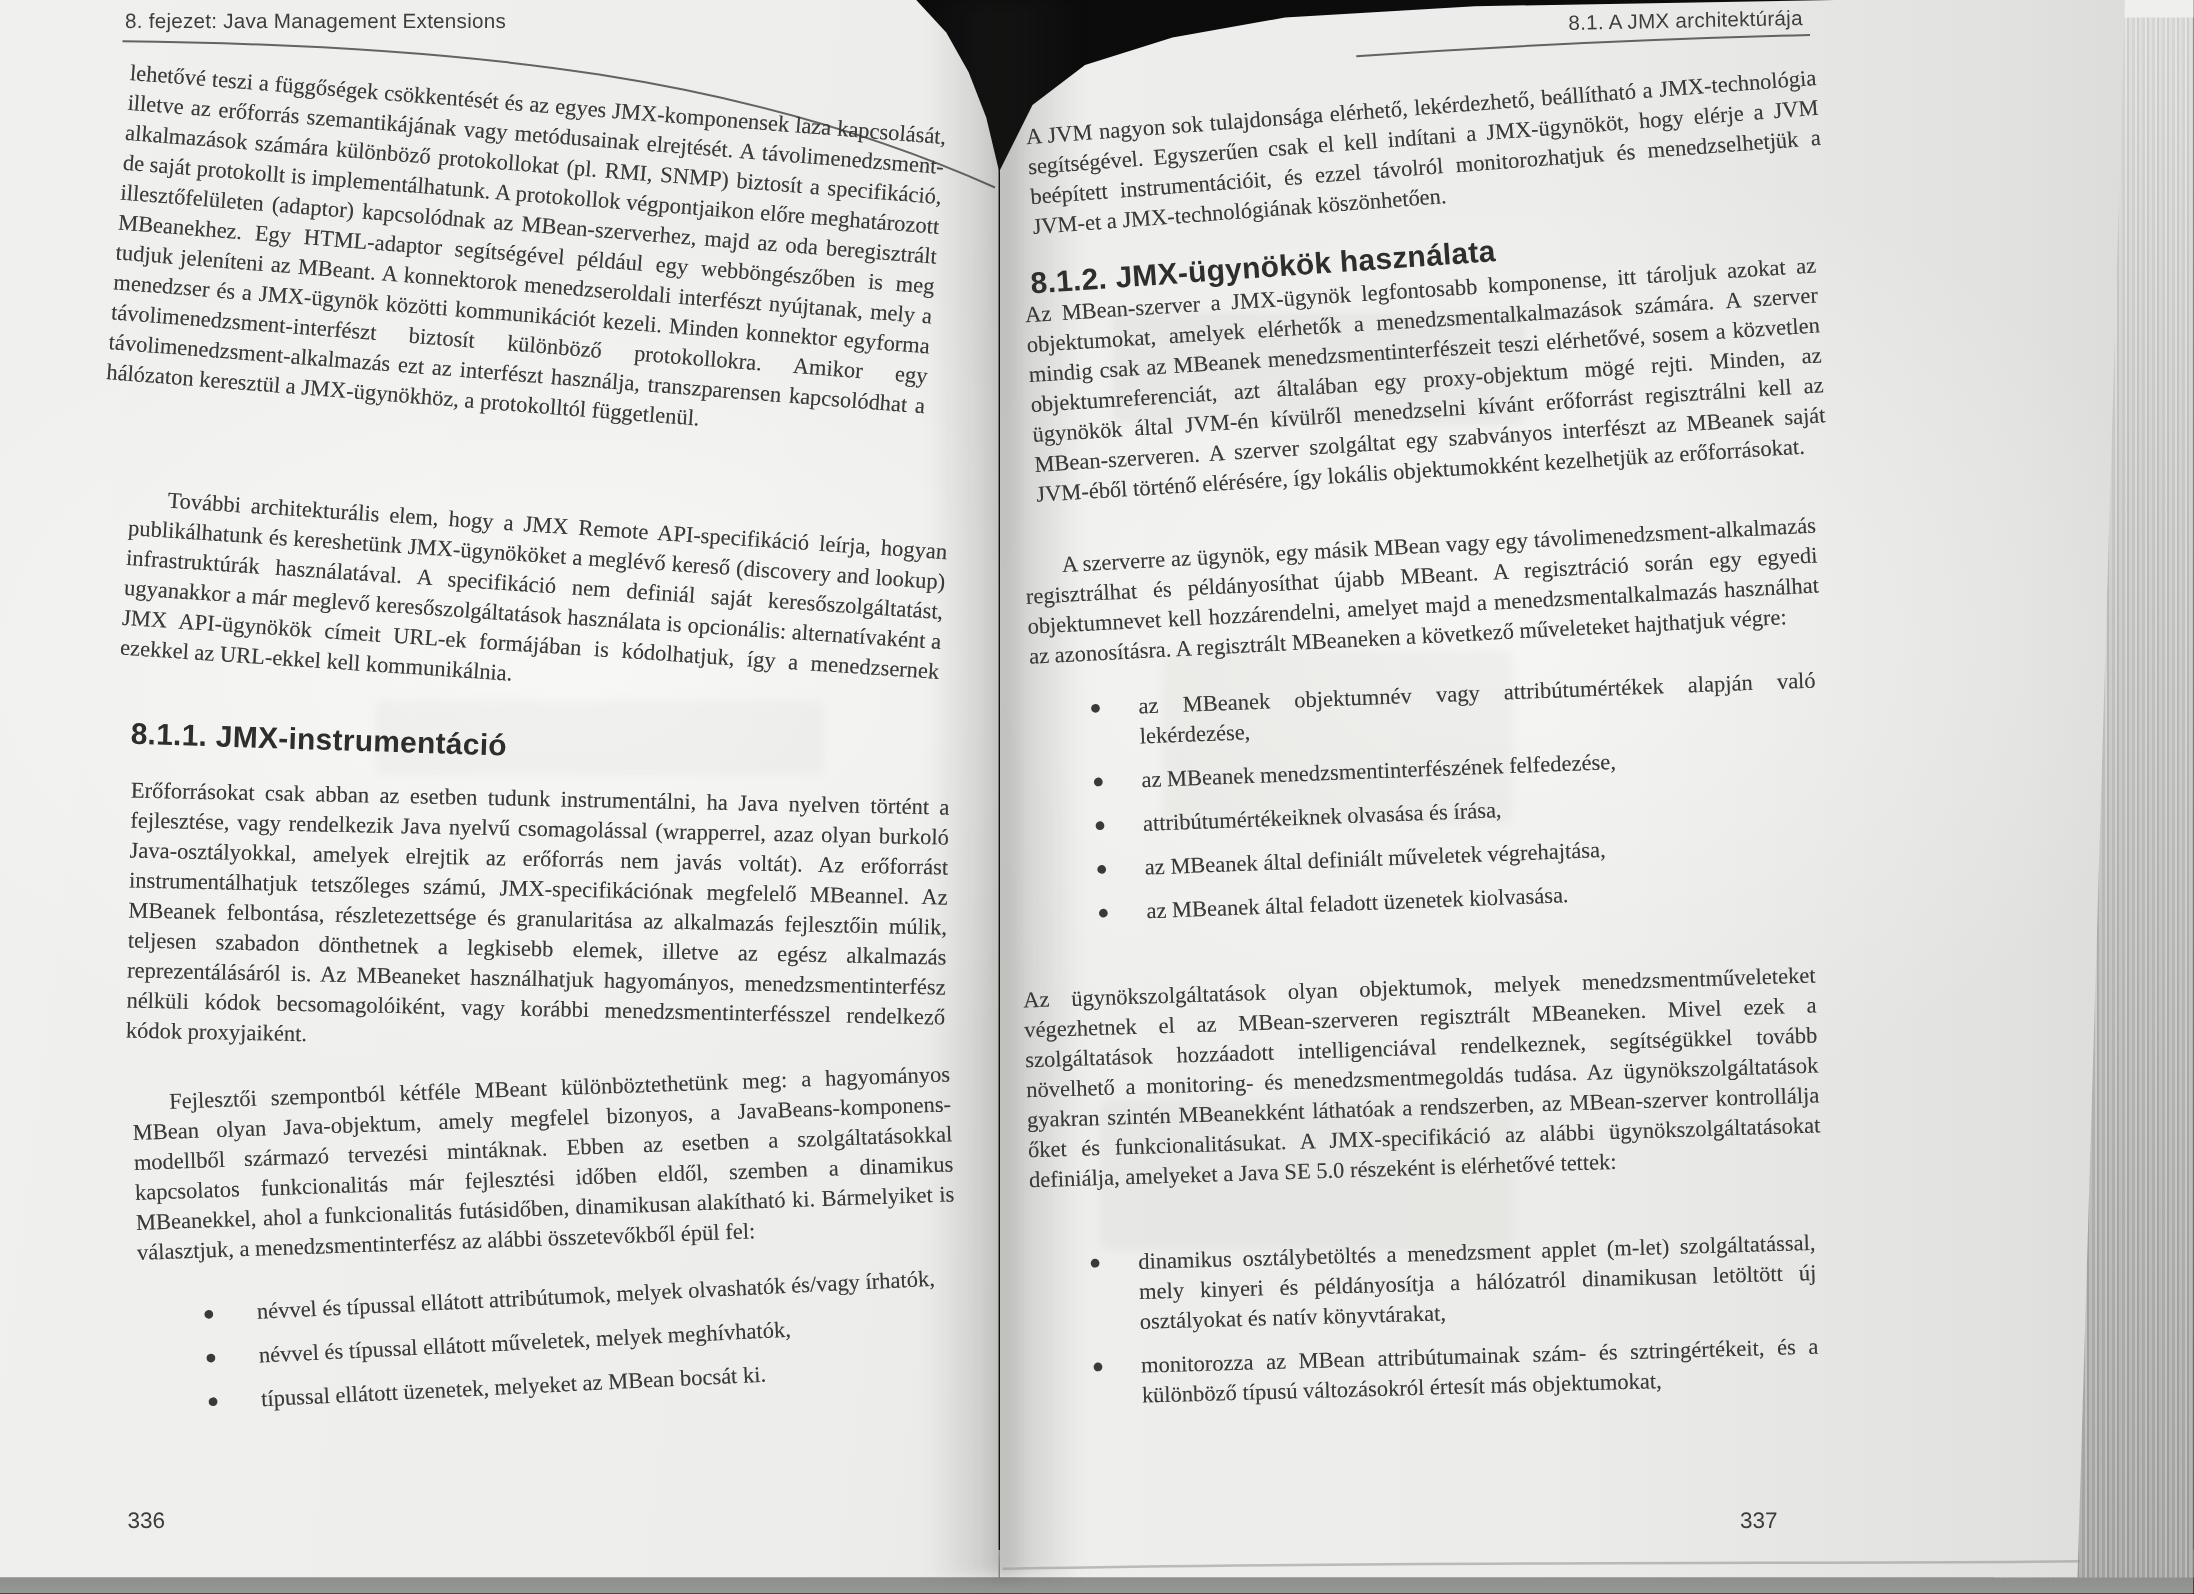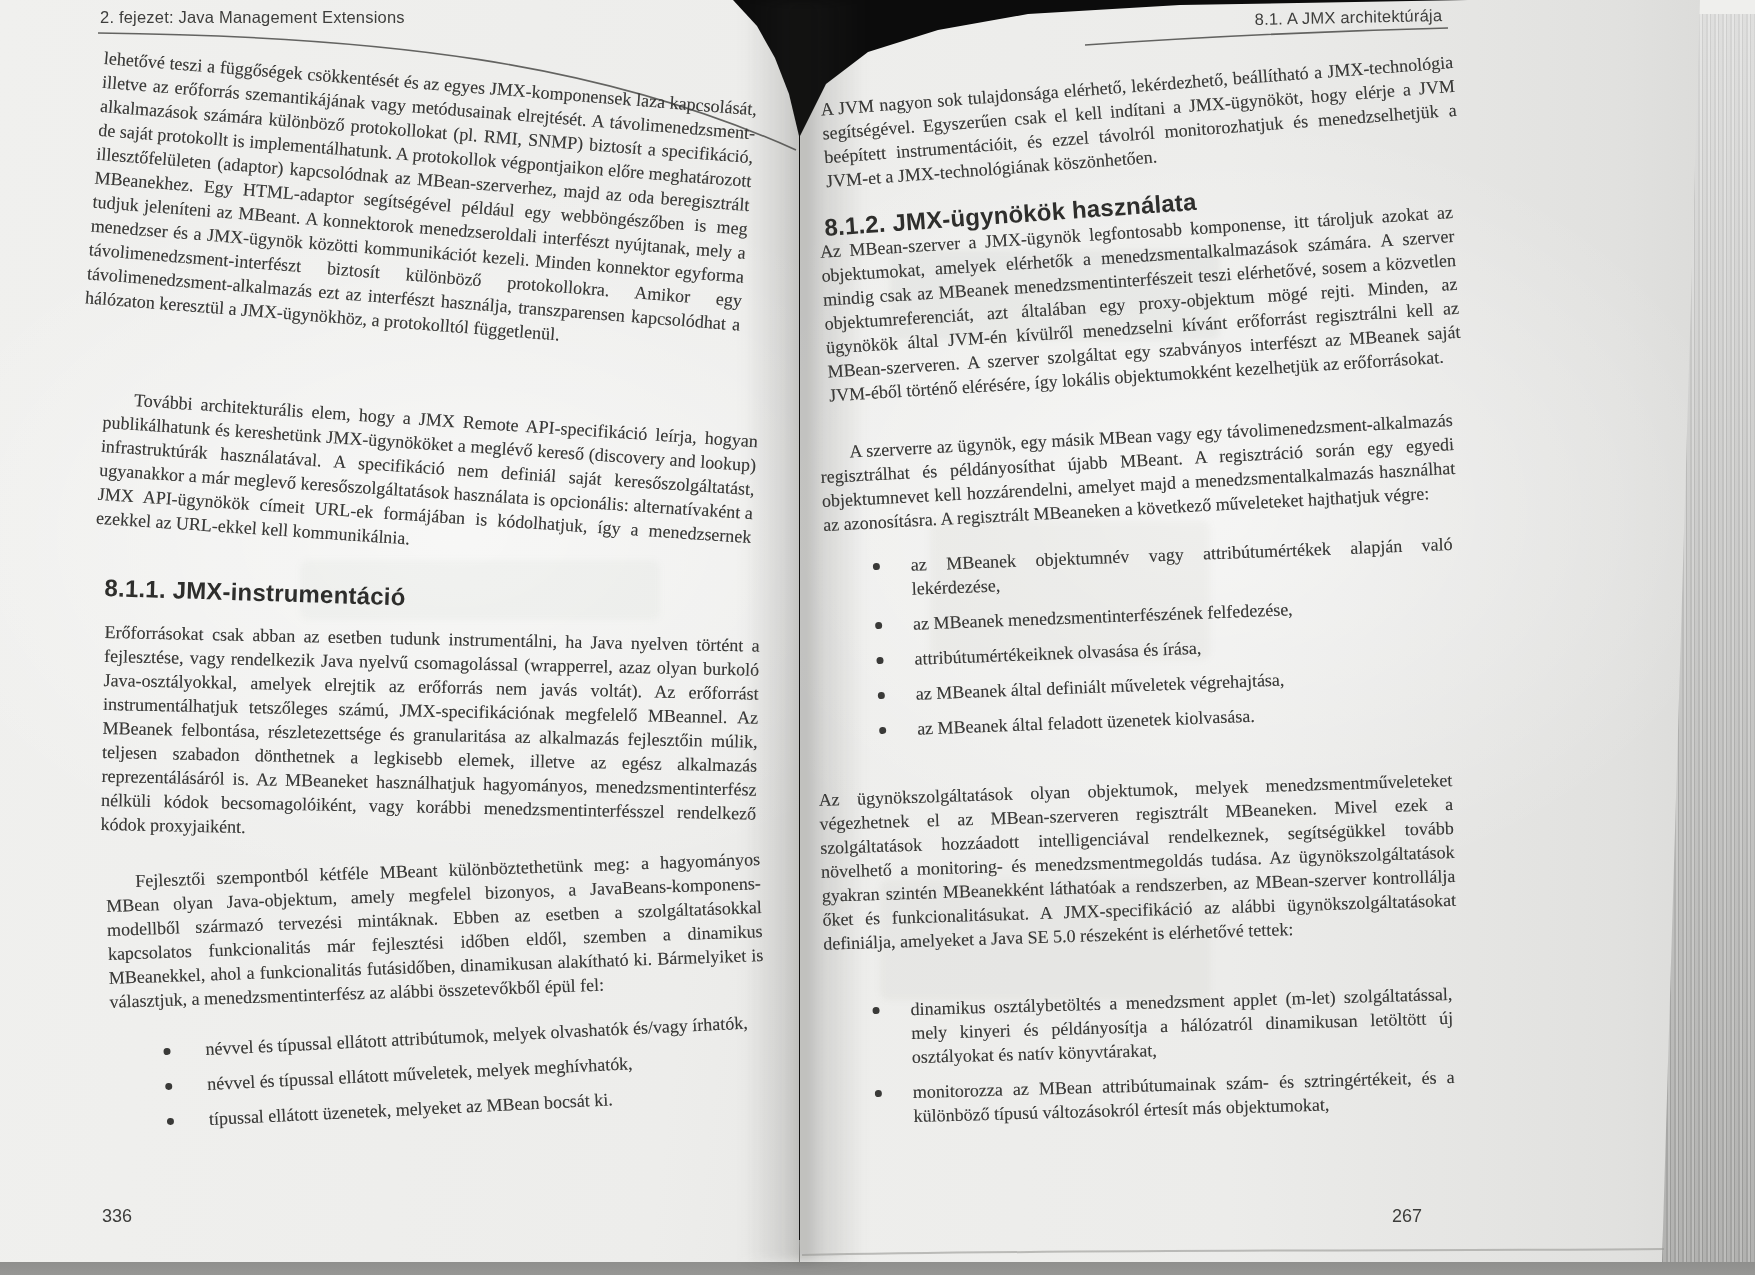--- a/index.html
+++ b/index.html
@@ -65,21 +65,21 @@
     <path d="M 1085 45 C 1200 37 1330 31 1448 28" stroke="#4a4a48" stroke-width="1.6" fill="none" opacity="0.85"></path>
     <path d="M 2 1252 C 480 1247 700 1249 798 1255" stroke="#97979" 5="" stroke-width="2" fill="none" opacity="0.6"></path>
     <path d="M 802 1255 C 1100 1249 1480 1251 1664 1249" stroke="#979795" stroke-width="2" fill="none" opacity="0.6"></path>
   </svg>
 
   <div class="ghost" style="left:890px;top:250px;width:330px;height:90px;background:rgba(110,122,100,.06);"></div>
   <div class="ghost" style="left:930px;top:520px;width:280px;height:140px;background:rgba(110,122,100,.05);"></div>
   <div class="ghost" style="left:880px;top:880px;width:330px;height:120px;background:rgba(110,122,100,.05);"></div>
   <div class="ghost" style="left:300px;top:560px;width:360px;height:60px;background:rgba(110,122,100,.04);"></div>
 
-  <div class="runhead" style="left:100px;top:8px;">2. fejezet: Java Management Extensions</div>
+  <div class="runhead" style="left:100px;top:8px;">8. fejezet: Java Management Extensions</div>
 
   <div class="txt lo" style="left:105px;top:46px;width:655px;transform:rotate(4.5deg);">lehetővé teszi a függőségek csökkentését és az egyes JMX-komponensek laza kapcsolását, illetve az erőforrás szemantikájának vagy metódusainak elrejtését. A távolimenedzsment-alkalmazások számára különböző protokollokat (pl. RMI, SNMP) biztosít a specifikáció, de saját protokollt is implementálhatunk. A protokollok végpontjaikon előre meghatározott illesztőfelületen (adaptor) kapcsolódnak az MBean-szerverhez, majd az oda beregisztrált MBeanekhez. Egy HTML-adaptor segítségével például egy webböngészőben is meg tudjuk jeleníteni az MBeant. A konnektorok menedzseroldali interfészt nyújtanak, mely a menedzser és a JMX-ügynök közötti kommunikációt kezeli. Minden konnektor egyforma távolimenedzsment-interfészt biztosít különböző protokollokra. Amikor egy távolimenedzsment-alkalmazás ezt az interfészt használja, transzparensen kapcsolódhat a hálózaton keresztül a JMX-ügynökhöz, a protokolltól függetlenül.</div>
 
   <div class="txt lo indent" style="left:105px;top:386px;width:655px;transform:rotate(3.8deg);">További architekturális elem, hogy a JMX Remote API-specifikáció leírja, hogyan publikálhatunk és kereshetünk JMX-ügynököket a meglévő kereső (discovery and lookup) infrastruktúrák használatával. A specifikáció nem definiál saját keresőszolgáltatást, ugyanakkor a már meglevő keresőszolgáltatások használata is opcionális: alternatívaként a JMX API-ügynökök címeit URL-ek formájában is kódolhatjuk, így a menedzsernek ezekkel az URL-ekkel kell kommunikálnia.</div>
 
   <div class="heading lo" style="left:105px;top:574px;transform:rotate(1.8deg);">8.1.1. JMX-instrumentáció</div>
 
   <div class="txt lo" style="left:105px;top:620px;width:655px;transform:rotate(1.2deg);">Erőforrásokat csak abban az esetben tudunk instrumentálni, ha Java nyelven történt a fejlesztése, vagy rendelkezik Java nyelvű csomagolással (wrapperrel, azaz olyan burkoló Java-osztályokkal, amelyek elrejtik az erőforrás nem javás voltát). Az erőforrást instrumentálhatjuk tetszőleges számú, JMX-specifikációnak megfelelő MBeannel. Az MBeanek felbontása, részletezettsége és granularitása az alkalmazás fejlesztőin múlik, teljesen szabadon dönthetnek a legkisebb elemek, illetve az egész alkalmazás reprezentálásáról is. Az MBeaneket használhatjuk hagyományos, menedzsmentinterfész nélküli kódok becsomagolóiként, vagy korábbi menedzsmentinterfésszel rendelkező kódok proxyjaiként.</div>
 
   <div class="txt lo indent" style="left:105px;top:870px;width:655px;transform:rotate(-2deg);">Fejlesztői szempontból kétféle MBeant különböztethetünk meg: a hagyományos MBean olyan Java-objektum, amely megfelel bizonyos, a JavaBeans-komponens-modellből származó tervezési mintáknak. Ebben az esetben a szolgáltatásokkal kapcsolatos funkcionalitás már fejlesztési időben eldől, szemben a dinamikus MBeanekkel, ahol a funkcionalitás futásidőben, dinamikusan alakítható ki. Bármelyiket is választjuk, a menedzsmentinterfész az alábbi összetevőkből épül fel:</div>
@@ -140,15 +140,15 @@
     <div class="bullet">
       <span class="dot"></span>
       <span>dinamikus osztálybetöltés a menedzsment applet (m-let) szolgáltatással, mely kinyeri és példányosítja a hálózatról dinamikusan letöltött új osztályokat és natív könyvtárakat,</span>
     </div>
     <div class="bullet">
       <span class="dot"></span>
       <span>monitorozza az MBean attribútumainak szám- és sztringértékeit, és a különböző típusú változásokról értesít más objektumokat,</span>
     </div>
   </div>
 
-  <div class="pagenum" style="left:1392px;top:1206px;">267</div>
+  <div class="pagenum" style="left:1392px;top:1206px;">337</div>
 
 </div>
 
 </body></html>

